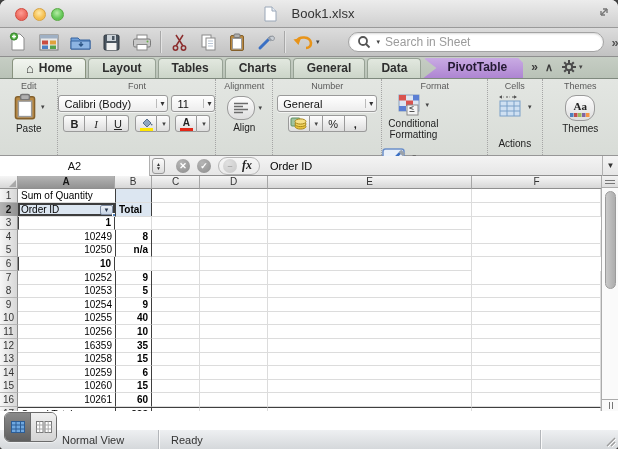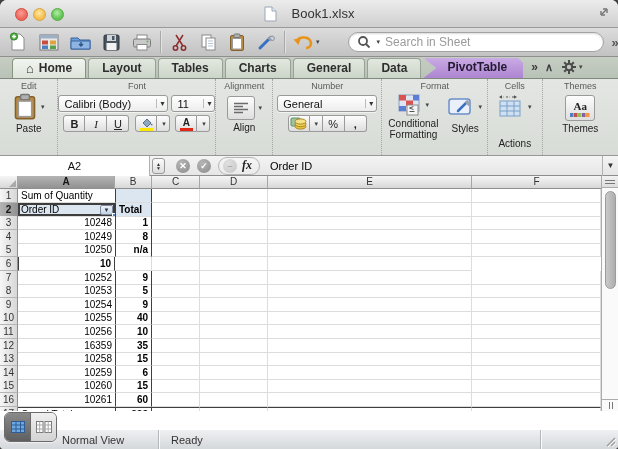--- a/index.html
+++ b/index.html
@@ -63,30 +63,30 @@
   .bigbtn { display:flex; align-items:center; gap:3px; }
   .sel-box { background:linear-gradient(#fff,#ededed); border:1px solid #9a9a9a; border-radius:3px;
     font-size:11px; color:#111; display:flex; align-items:center; justify-content:space-between;
     height:17px; padding:0 3px 0 5px; box-shadow:0 1px 0 rgba(255,255,255,.6); }
   .sel-box .dd-arrow { font-size:8px; color:#333; border-left:1px solid #bbb; padding-left:3px; }
   .sq-btn { background:linear-gradient(#fdfdfd,#dedede); border:1px solid #9a9a9a;
     height:17px; min-width:22px; display:flex; align-items:center; justify-content:center;
     font-size:11px; color:#222; }
   .btn-row { display:flex; align-items:center; }
   .btn-row .sq-btn + .sq-btn { border-left:none; }
-  .round-l { border-radius:3px 0 0 3px; } .round-r { border-radius:0 3px 3px 0; } .round-a { border-radius:3px; }
+  .round-l { border-radius:3px 0 0 3px; } .round-r { border-radius:0 3px 3px 0; } .round-a { border-radius:11px; }
   #grp-edit { width:62px; }
   #grp-font { width:164px; }
   #grp-font .rowa { display:flex; gap:3px; margin:2px 0 3px; }
   #grp-font .rowb { display:flex; align-items:center; gap:2px; }
   #grp-align { width:60px; }
   #grp-number { width:116px; }
   #grp-number .rowa { margin:2px 0 3px; }
   #grp-format { width:112px; }
-  #grp-format .gbody { flex-direction:row; align-items:flex-start; gap:4px; }
+  #grp-format .gbody { flex-direction:column; align-items:flex-start; gap:4px; }
   .fmt-item { display:flex; flex-direction:column; align-items:center; }
   #grp-cells { width:58px; }
   #grp-themes { width:80px; border-right:none; }
   .u-bold { font-weight:bold; } .u-ital { font-style:italic; font-family:"Liberation Serif",serif; }
   .u-under { text-decoration:underline; }
   .color-chip { display:flex; flex-direction:column; align-items:center; line-height:10px; padding-top:2px;}
   .chip-bar { width:13px; height:3px; margin-top:1px; }
   
   #fbar { position:absolute; left:0; top:156px; width:618px; height:20px;
     background:linear-gradient(#f4f4f4,#e6e6e6); border-bottom:1px solid #8e8e8e;
@@ -538,21 +538,20 @@
           <span class="rh sel">2</span>
           <span class="cell cA">Order ID<span class="filterbtn">▼</span><span class="fillhandle"></span></span>
           <span class="cell cB">Total</span>
           <span class="cell cC"></span>
           <span class="cell cD"></span>
           <span class="cell cE"></span>
           <span class="cell cF"></span>
         </div>
         <div class="grow r3">
           <span class="rh">3</span>
-          <span class="cell cA">10248</span>
           <span class="cell cB">1</span>
           <span class="cell cC"></span>
           <span class="cell cD"></span>
           <span class="cell cE"></span>
           <span class="cell cF"></span>
         </div>
         <div class="grow r4">
           <span class="rh">4</span>
           <span class="cell cA">10249</span>
           <span class="cell cB">8</span>

